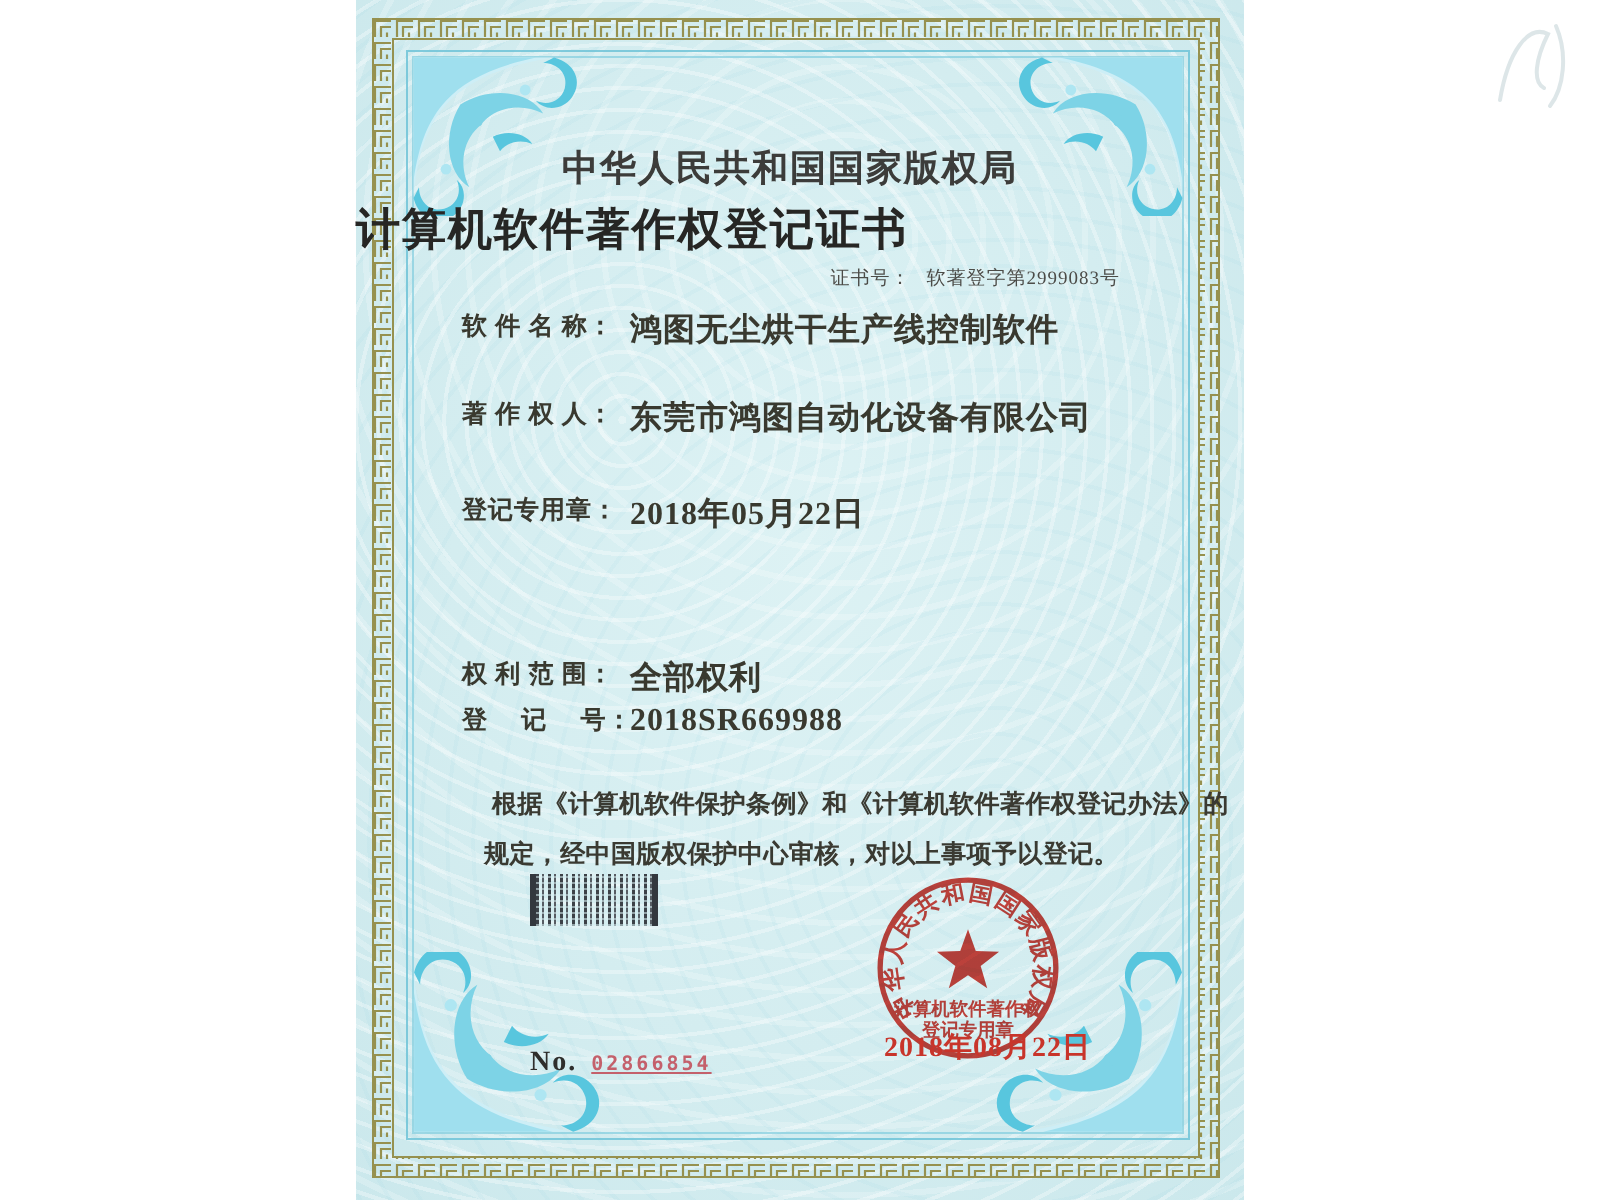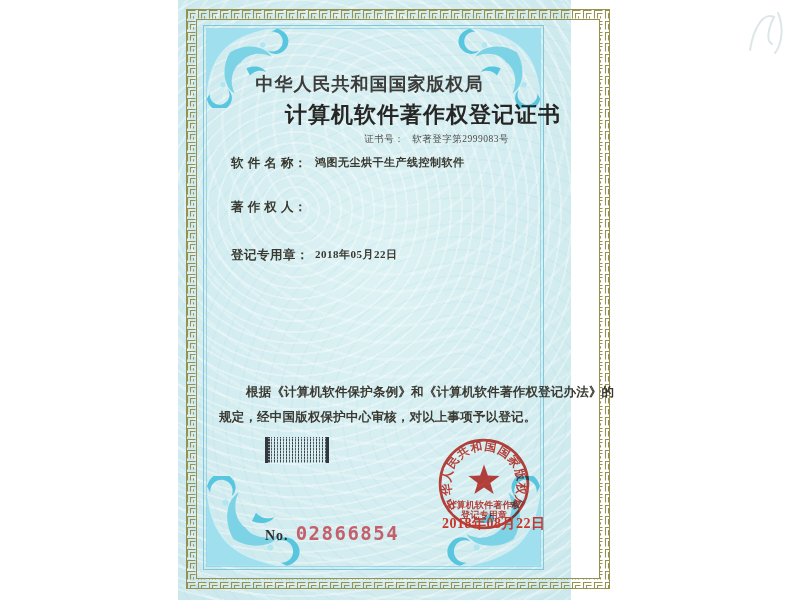--- a/index.html
+++ b/index.html
@@ -5,21 +5,21 @@
   html,body{margin:0;padding:0;}
   body{
     width:800px;height:600px;overflow:hidden;background:#ffffff;
     font-family:"Liberation Serif", serif;
     -webkit-font-smoothing:antialiased;
   }
   .photo{position:relative;width:800px;height:600px;background:#ffffff;}
 
   
   .cert{
-    position:absolute;left:178px;top:0;width:393px;height:600px;
+    position:absolute;left:178px;top:0;width:444px;height:600px;
     background:
       repeating-radial-gradient(circle at 30% 35%, rgba(255,255,255,0.32) 0 2px, rgba(255,255,255,0) 2px 11px),
       repeating-radial-gradient(circle at 72% 70%, rgba(150,210,225,0.10) 0 2px, rgba(150,210,225,0) 2px 13px),
       repeating-radial-gradient(circle at 55% 20%, rgba(255,255,255,0.22) 0 3px, rgba(255,255,255,0) 3px 17px),
       radial-gradient(ellipse at 50% 45%, #ddf2f4 0%, #d4edf0 55%, #cbe8ec 100%);
   }
 
   .border-svg{position:absolute;left:8px;top:9px;}
 
   .frame-outer{
@@ -36,65 +36,65 @@
   .orn.tr{right:29px;top:27px;width:90px;height:81px;transform:scaleX(-1);}
   .orn.bl{left:27px;bottom:32px;width:102px;height:92px;transform:scaleY(-1);}
   .orn.br{right:29px;bottom:32px;width:102px;height:92px;transform:scale(-1,-1);}
 
   .issuer{
     position:absolute;left:0;right:10px;top:72px;text-align:center;
     font-family:"Liberation Sans", sans-serif;font-weight:bold;
     font-size:18px;letter-spacing:1px;color:#3c3c3a;white-space:nowrap;
   }
   .cert-title{
-    position:absolute;left:0;right:10px;top:100px;text-align:right;
+    position:absolute;left:0;right:10px;top:100px;text-align:left;
     font-family:"Liberation Sans", sans-serif;font-weight:bold;
     font-size:22px;letter-spacing:1px;color:#262624;white-space:nowrap;
   }
   .certno-line{
     position:absolute;right:62px;top:133px;font-size:9.5px;color:#4c4c48;
     white-space:nowrap;letter-spacing:0.5px;
   }
   .certno-line .gap{display:inline-block;width:8px;}
 
   .field-row{position:absolute;left:1px;width:100%;height:18px;}
   .flabel{
     position:absolute;left:52px;font-size:12.5px;font-weight:bold;color:#39392f;
     white-space:nowrap;letter-spacing:0.5px;
   }
   .fvalue{
-    position:absolute;left:136px;font-size:11px;font-weight:bold;color:#39392f;
+    position:absolute;left:136px;font-size:16px;font-weight:bold;color:#39392f;
     white-space:nowrap;letter-spacing:0.5px;
   }
   .statement-line{
     position:absolute;font-size:12.5px;font-weight:bold;color:#3a3a32;
-    white-space:nowrap;letter-spacing:0.2px;
+    white-space:nowrap;letter-spacing:0.2px;margin-top:10px;
   }
   .statement-line.l1{left:68px;top:384px;}
-  .statement-line.l2{left:41px;top:409px;}
+  .statement-line.l2{left:64px;top:409px;}
 
   .barcode{
     position:absolute;left:87px;top:437px;width:58px;height:26px;
     background:
       repeating-linear-gradient(0deg, rgba(213,238,241,0.55) 0 1px, rgba(213,238,241,0) 1px 3px),
       repeating-linear-gradient(90deg, #3c4147 0 1.5px, rgba(0,0,0,0) 1.5px 3px, #565c63 3px 4px, rgba(0,0,0,0) 4px 6px);
     border-left:3px solid #33383e;border-right:3px solid #33383e;
   }
 
   .seal{position:absolute;left:259px;top:437px;width:94px;height:94px;mix-blend-mode:multiply;opacity:0.92;}
   .seal-date{
     position:absolute;left:264px;top:515px;font-size:14px;font-weight:bold;
     color:#c8352b;letter-spacing:0.5px;white-space:nowrap;
   }
 
   .serial{position:absolute;left:87px;top:522px;white-space:nowrap;}
   .serial .prefix{font-size:14px;font-weight:bold;color:#2e2e2c;letter-spacing:1px;text-align:right;}
   .serial .number{
-    font-family:"DejaVu Sans Mono", monospace;font-size:19px;font-weight:bold;
-    color:#c4606b;letter-spacing:1.5px;margin-left:7px;
+    font-family:"DejaVu Sans Mono", monospace;font-size:10px;font-weight:bold;
+    color:#c4606b;letter-spacing:1.5px;margin-left:7px;text-decoration:underline;
   }
 
   .scribble{position:absolute;left:744px;top:4px;width:52px;height:54px;opacity:0.35;}
 </style>
 </head>
 <body>
 
 <div class="photo">
 
   <svg width="0" height="0" style="position:absolute" aria-hidden="true">
@@ -150,24 +150,33 @@
     <div class="certno-line">
       <span>证书号：</span><span class="gap"></span><span>软著登字第2999083号</span>
     </div>
 
     <div class="field-row" style="top:155px">
       <span class="flabel">软 件 名 称：</span>
       <span class="fvalue">鸿图无尘烘干生产线控制软件</span>
     </div>
     <div class="field-row" style="top:199px">
       <span class="flabel">著 作 权 人：</span>
+      <span class="fvalue">东莞市鸿图自动化设备有限公司</span>
     </div>
     <div class="field-row" style="top:247px">
       <span class="flabel">登记专用章：</span>
       <span class="fvalue">2018年05月22日</span>
+    </div>
+    <div class="field-row" style="top:329px">
+      <span class="flabel">权 利 范 围：</span>
+      <span class="fvalue">全部权利</span>
+    </div>
+    <div class="field-row" style="top:352px">
+      <span class="flabel">登　 记　 号：</span>
+      <span class="fvalue">2018SR669988</span>
     </div>
 
     <div class="statement-line l1">根据《计算机软件保护条例》和《计算机软件著作权登记办法》的</div>
     <div class="statement-line l2">规定，经中国版权保护中心审核，对以上事项予以登记。</div>
 
     <div class="barcode"></div>
 
     <svg class="seal" viewBox="0 0 92 92">
       <circle cx="46" cy="46" r="43" fill="none" stroke="#d0342c" stroke-width="2.6"></circle>
       <path id="sealArc" d="M 22.7,69.3 A 33,33 0 1 1 69.3,69.3" fill="none"></path>

